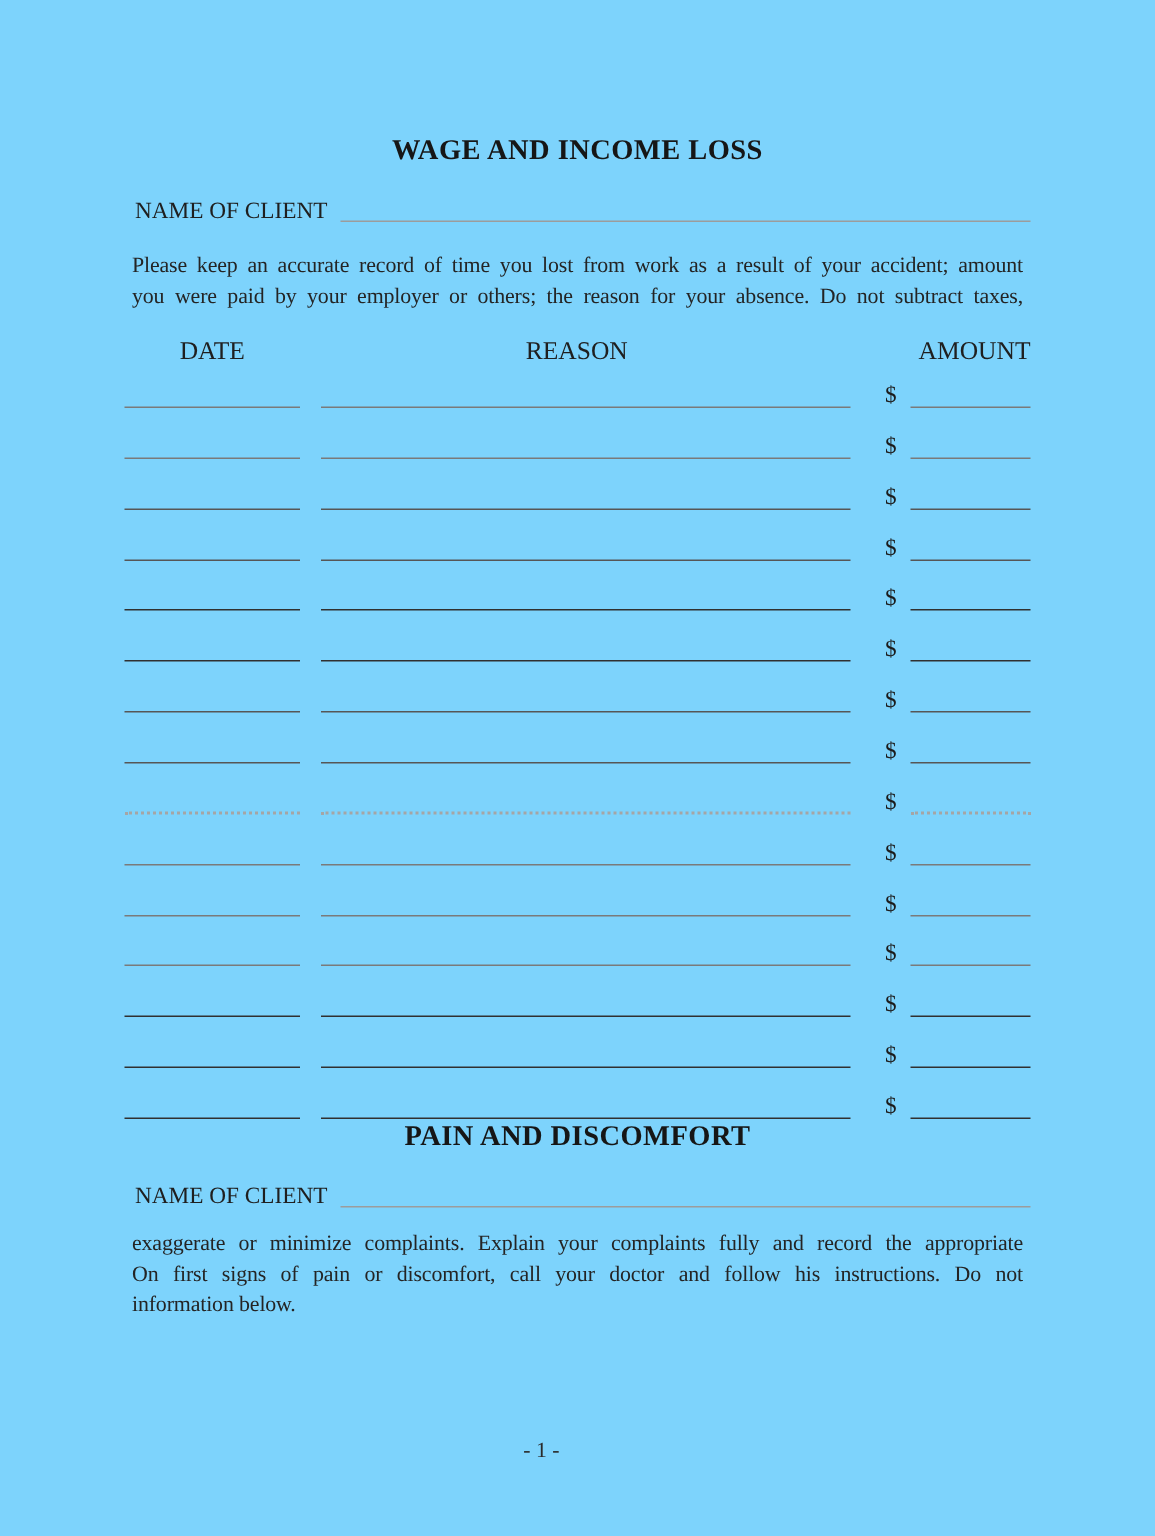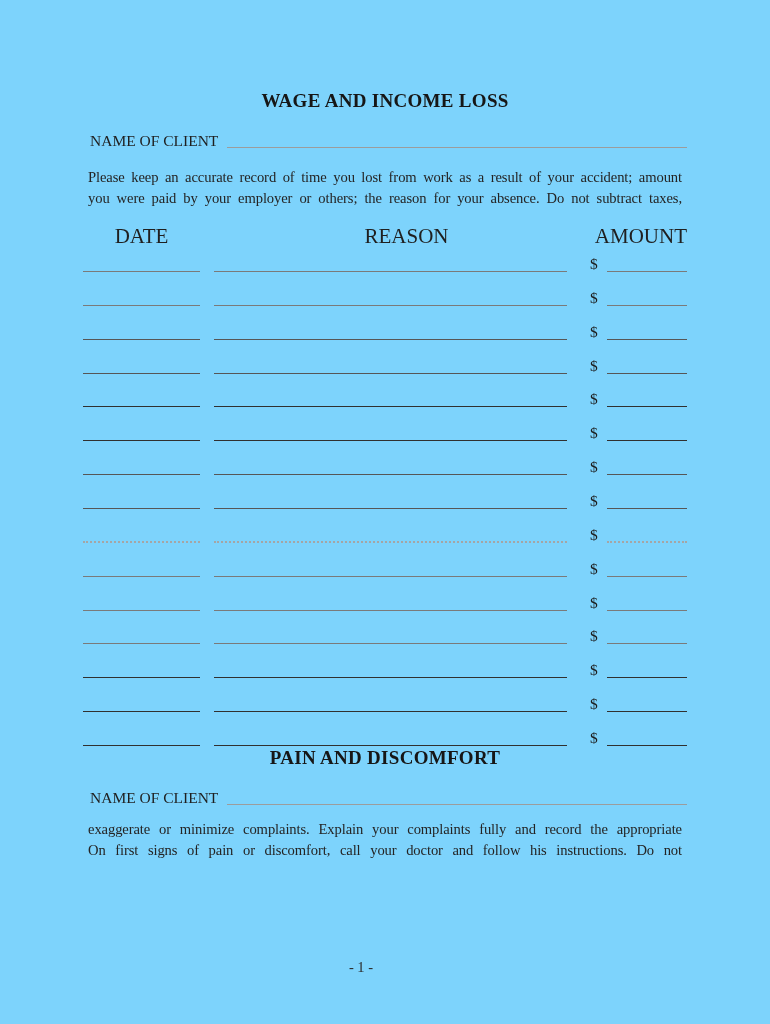--- a/index.html
+++ b/index.html
@@ -70,27 +70,27 @@
     white-space: normal;
     height: 20.6px;
     overflow: hidden;
   }
   .para .lline { text-align: left; }
 
   
   .col-headers {
     position: absolute;
     top: 224px; left: 0; width: 770px;
-    font-size: 21px;
+    font-size: 17px;
     color: #1f1f1f;
     height: 16px;
   }
   .hdr { position: absolute; top: 0; }
   .hdr-date   { left: 83px;  width: 117px; text-align: center; }
-  .hdr-reason { left: 230px; width: 353px; text-align: center; }
+  .hdr-reason { left: 208px; width: 353px; text-align: center; }
   .hdr-amount { right: 83px; text-align: right; }
 
   
   .rows {
     position: absolute;
     top: 238.1px; left: 0; width: 770px;
   }
   .t-row {
     position: relative;
     height: 33.86px;
@@ -248,17 +248,18 @@
   <div class="doc-title title-pain">PAIN AND DISCOMFORT</div>
 
   <div class="client-row client-row-2">
     <span class="client-label">NAME OF CLIENT</span>
     <span class="client-line"></span>
   </div>
 
   <div class="para para-2">
     <div class="jline">exaggerate or minimize complaints. Explain your complaints fully and record the appropriate</div>
     <div class="jline">On first signs of pain or discomfort, call your doctor and follow his instructions. Do not</div>
+    <div class="lline">information below.</div>
   </div>
 
   <div class="page-num">- 1 -</div>
 
 </div>
 
 </body></html>

